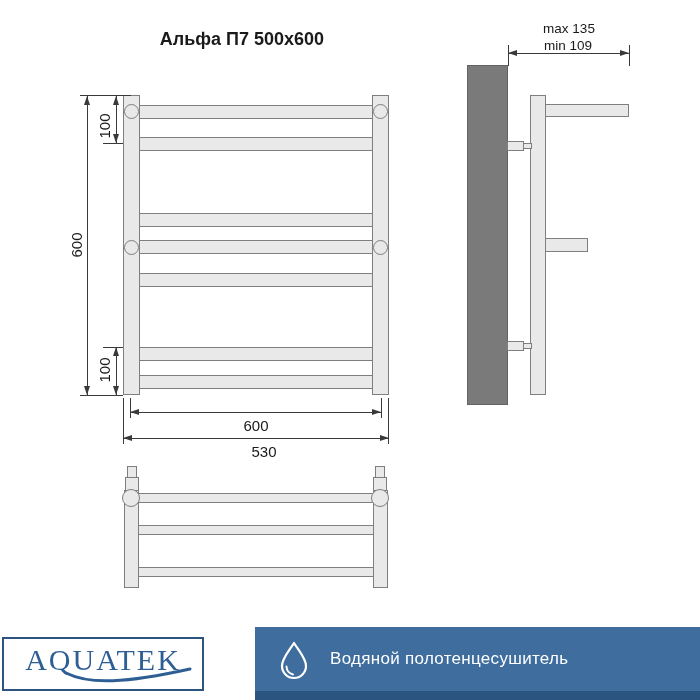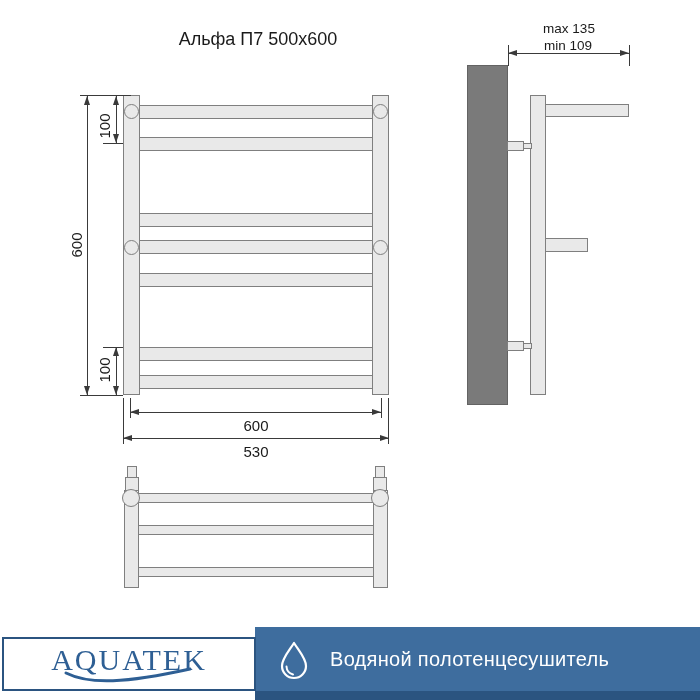--- a/index.html
+++ b/index.html
@@ -13,32 +13,32 @@
   .lv{position:absolute;width:1px;background:#3A3A3A;}
   .lh{position:absolute;height:1px;background:#3A3A3A;}
   .arr{position:absolute;width:0;height:0;}
   .arr.up{border-left:3.5px solid transparent;border-right:3.5px solid transparent;border-bottom:9px solid #3A3A3A;}
   .arr.down{border-left:3.5px solid transparent;border-right:3.5px solid transparent;border-top:9px solid #3A3A3A;}
   .arr.left{border-top:3.5px solid transparent;border-bottom:3.5px solid transparent;border-right:9px solid #3A3A3A;}
   .arr.right{border-top:3.5px solid transparent;border-bottom:3.5px solid transparent;border-left:9px solid #3A3A3A;}
   .dimtext{position:absolute;font-size:15px;color:#1a1a1a;transform:translate(-50%,-50%);white-space:nowrap;}
   .dimtext.rot{transform:translate(-50%,-50%) rotate(-90deg);}
   .dimtext.small{font-size:13.5px;}
-  #title{position:absolute;left:138px;top:29px;width:240px;text-align:center;
-         font-size:18px;color:#1a1a1a;}
+  #title{position:absolute;left:122px;top:29px;width:240px;text-align:center;
+         font-size:18px;color:#1a1a1a;font-weight:bold;}
   
   #wall{position:absolute;left:467px;top:65px;width:41px;height:340px;background:#7A7A7A;border:1px solid #636363;box-sizing:border-box;}
   
   #footer-blue{position:absolute;left:255px;top:627px;width:445px;height:73px;background:#3E6D9E;}
   #footer-strip{position:absolute;left:255px;top:691px;width:445px;height:9px;background:#2B5480;}
-  #logo-box{position:absolute;left:2px;top:637px;width:254px;height:54px;background:#ffffff;
+  #logo-box{position:absolute;left:2px;top:637px;width:202px;height:54px;background:#ffffff;
             border:2px solid #2B5480;box-sizing:border-box;display:flex;align-items:center;justify-content:center;}
   #logo-text{font-family:"Liberation Serif",serif;font-size:30px;letter-spacing:2px;color:#2E5F94;margin-top:-8px;}
   #logo-wave{position:absolute;left:58px;bottom:5px;}
-  #footer-label{position:absolute;left:330px;top:644px;width:360px;font-size:20px;line-height:30px;color:#ffffff;letter-spacing:0.3px;}
+  #footer-label{position:absolute;left:330px;top:644px;width:360px;font-size:17px;line-height:30px;color:#ffffff;letter-spacing:0.3px;}
   #drop{position:absolute;left:275px;top:641px;}
 </style>
 </head>
 <body>
 
 <div id="canvas">
 
   <div id="title">Альфа П7 500x600</div>
 
   <div class="layer">
@@ -83,21 +83,21 @@
     <div class="lh" style="left:130px;top:412px;width:251px;"></div>
     <div class="arr left" style="left:130px;top:409px;"></div>
     <div class="arr right" style="left:372px;top:409px;"></div>
     <div class="dimtext" style="left:256px;top:425px;">600</div>
 
     <div class="lv" style="left:123px;top:398px;height:46px;"></div>
     <div class="lv" style="left:388px;top:398px;height:46px;"></div>
     <div class="lh" style="left:123px;top:438px;width:266px;"></div>
     <div class="arr left" style="left:123px;top:435px;"></div>
     <div class="arr right" style="left:380px;top:435px;"></div>
-    <div class="dimtext" style="left:256px;top:451px;">530</div>
+    <div class="dimtext" style="left:264px;top:451px;">530</div>
   </div>
 
   <div class="layer">
     <div id="wall"></div>
     <div class="part" style="left:530px;top:95px;width:16px;height:300px;"></div>
     <div class="part" style="left:545px;top:104px;width:84px;height:13px;"></div>
     <div class="part" style="left:545px;top:238px;width:43px;height:14px;"></div>
     <div class="part" style="left:507px;top:141px;width:17px;height:10px;"></div>
     <div class="part" style="left:523px;top:143px;width:9px;height:6px;"></div>
     <div class="part" style="left:507px;top:341px;width:17px;height:10px;"></div>

